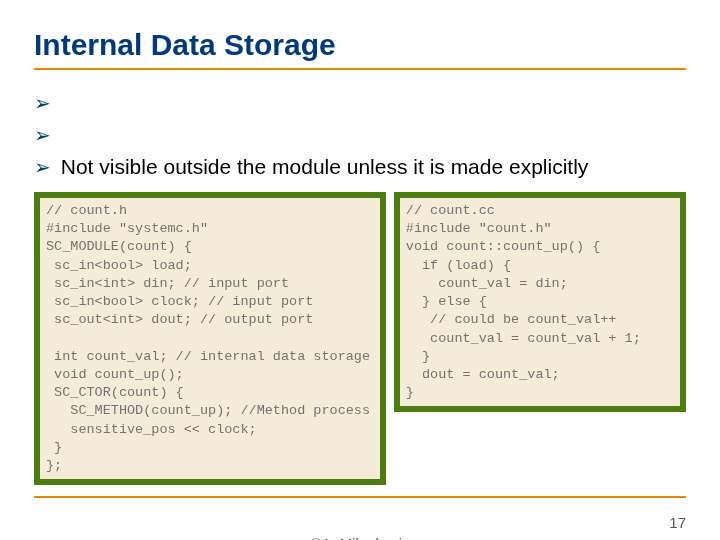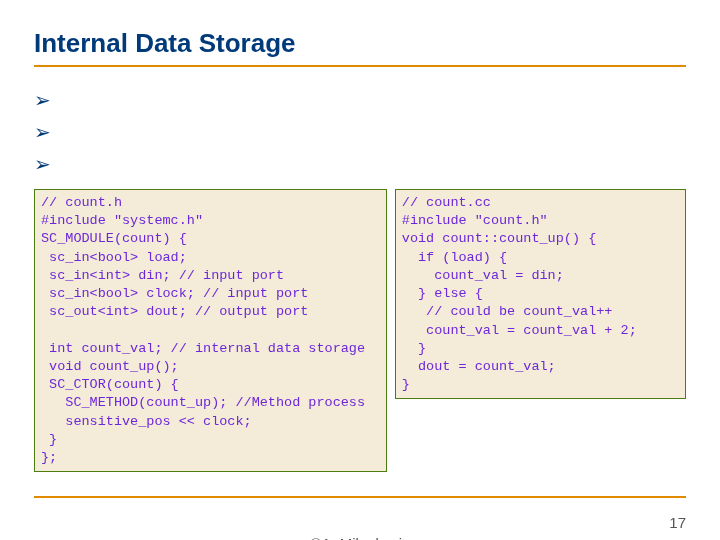--- a/index.html
+++ b/index.html
@@ -1,24 +1,24 @@
 <!DOCTYPE html>
 <html><head>
 <meta charset="utf-8">
 <style>
   * { box-sizing: border-box; margin: 0; padding: 0; }
   html, body { width: 720px; height: 540px; background: #fff; font-family: Arial, Helvetica, sans-serif; }
   .slide { width: 720px; height: 540px; position: relative; padding: 28px 34px 0 34px; }
-  .title { color: #003a7a; font-size: 26px; font-weight: bold; margin-bottom: 6px; }
+  .title { color: #003a7a; font-size: 30px; font-weight: bold; margin-bottom: 6px; }
   .title-rule { border: none; border-top: 2px solid #e08a00; margin-bottom: 18px; }
   .bullets { font-size: 21px; line-height: 1.4; color: #000; margin-bottom: 10px; }
   .bullets .row { display: flex; align-items: flex-start; margin-bottom: 2px; }
   .bullets .marker { color: #003a7a; font-size: 20px; margin-right: 10px; line-height: 1.5; }
   .code-area { display: flex; gap: 8px; margin-top: 6px; }
-  .code-box { background: #f4ecd8; border: 1px solid #4d7c0f; font-family: "Courier New", monospace; font-size: 13.5px; line-height: 1.35; white-space: pre; padding: 4px 6px; color: #6d28d9; }
+  .code-box { background: #f4ecd8; border: 6px solid #4d7c0f; font-family: "Courier New", monospace; font-size: 13.5px; line-height: 1.35; white-space: pre; padding: 4px 6px; color: #737373; }
   .code-left { flex: 1.1; }
   .code-right { flex: 0.9; align-self: flex-start; }
   .footer { position: absolute; bottom: 18px; left: 0; right: 0; display: flex; align-items: center; font-size: 15px; }
   .footer-rule { position: absolute; bottom: 42px; left: 34px; right: 34px; border: none; border-top: 2px solid #e08a00; }
   .footer-author { position: absolute; left: 50%; transform: translateX(-50%); color: #555; margin-top: 43px; }
   .footer-page { position: absolute; right: 34px; color: #555; margin-left: 22px; }
 </style>
 </head>
 <body>
 
@@ -29,20 +29,21 @@
 
   <div class="bullets">
     <div class="row">
       <span class="marker">➢</span>
     </div>
     <div class="row">
       <span class="marker">➢</span>
     </div>
     <div class="row">
       <span class="marker">➢</span>
+      <span>Not visible outside the module unless it is made explicitly</span>
     </div>
   </div>
 
   <div class="code-area">
     <div class="code-box code-left">// count.h
 #include "systemc.h"
 SC_MODULE(count) {
  sc_in&lt;bool&gt; load;
  sc_in&lt;int&gt; din; // input port
  sc_in&lt;bool&gt; clock; // input port
@@ -55,21 +56,21 @@
    sensitive_pos &lt;&lt; clock;
  }
 };</div>
     <div class="code-box code-right">// count.cc
 #include "count.h"
 void count::count_up() {
   if (load) {
     count_val = din;
   } else {
    // could be count_val++
-   count_val = count_val + 2;
+   count_val = count_val + 1;
   }
   dout = count_val;
 }</div>
   </div>
 
   <hr class="footer-rule">
   <div class="footer">
     <span class="footer-author">©A. Milenkovic</span>
     <span class="footer-page">17</span>
   </div>

